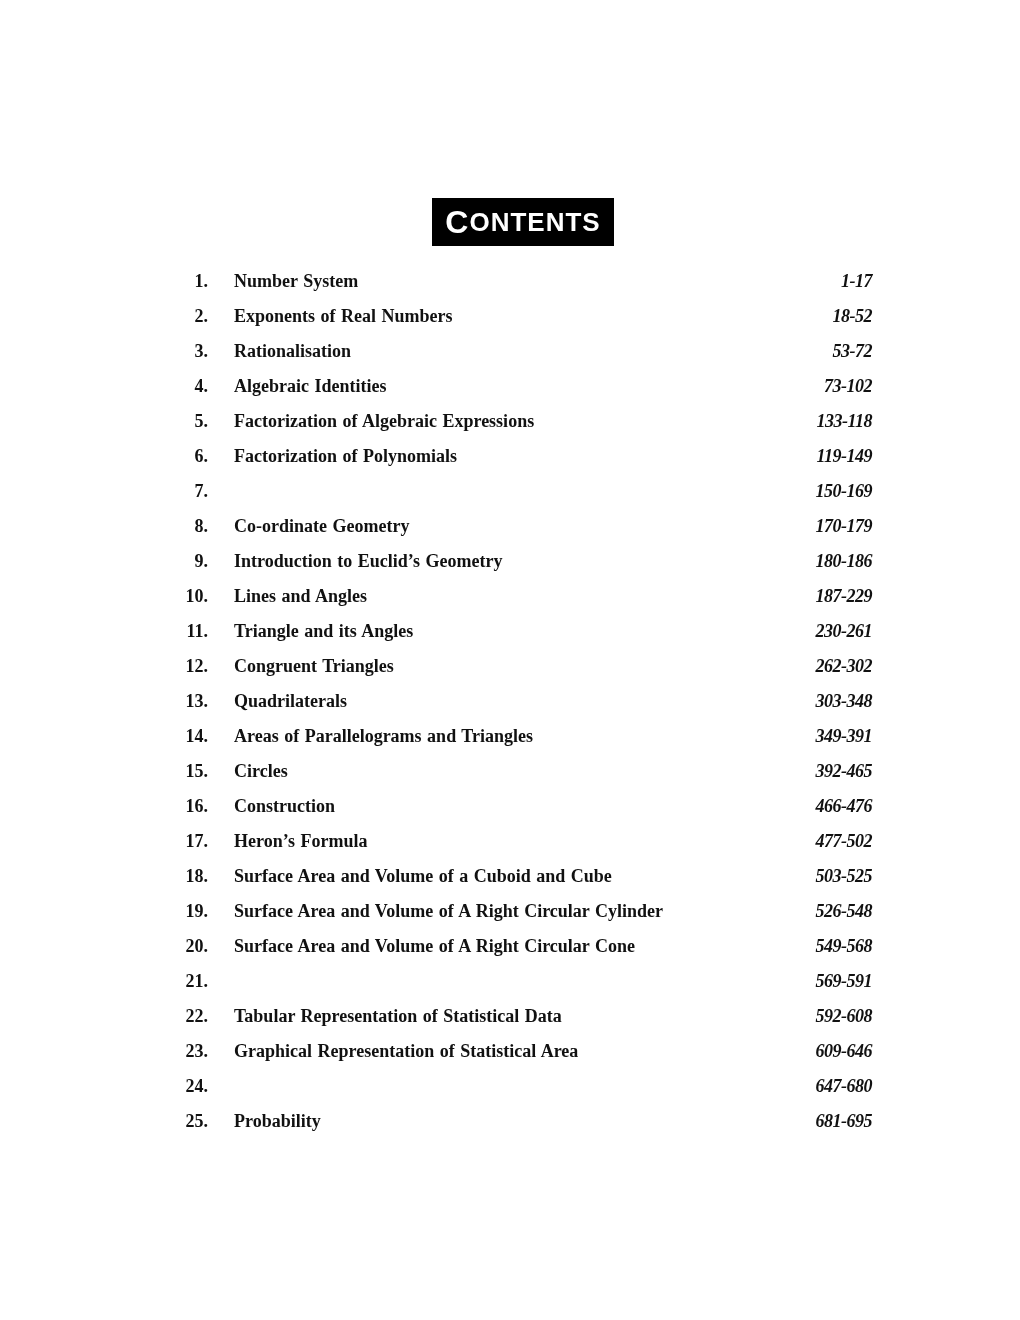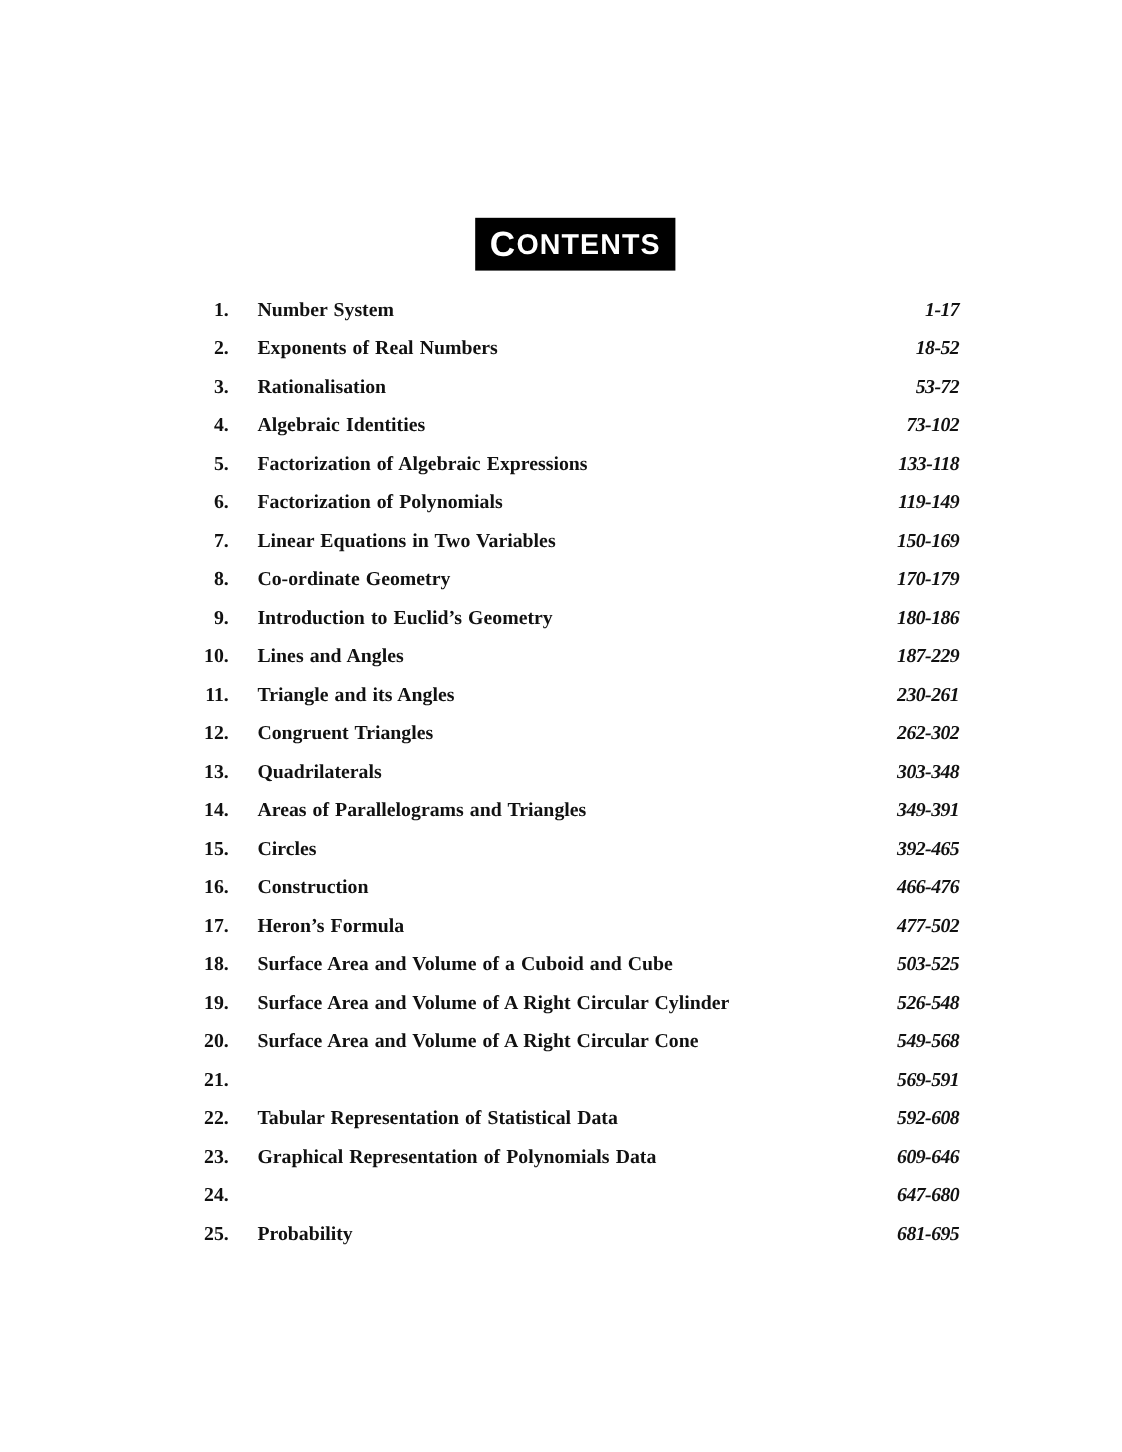--- a/index.html
+++ b/index.html
@@ -99,21 +99,20 @@
       <span class="chapter">Factorization of Algebraic Expressions</span>
       <span class="pages">133-118</span>
     </div>
   <div class="toc-row">
       <span class="num">6.</span>
       <span class="chapter">Factorization of Polynomials</span>
       <span class="pages">119-149</span>
     </div>
   <div class="toc-row">
       <span class="num">7.</span>
-      <span class="chapter">Linear Equations in Two Variables</span>
       <span class="pages">150-169</span>
     </div>
   <div class="toc-row">
       <span class="num">8.</span>
       <span class="chapter">Co-ordinate Geometry</span>
       <span class="pages">170-179</span>
     </div>
   <div class="toc-row">
       <span class="num">9.</span>
       <span class="chapter">Introduction to Euclid’s Geometry</span>
@@ -178,21 +177,21 @@
       <span class="num">21.</span>
       <span class="pages">569-591</span>
     </div>
   <div class="toc-row">
       <span class="num">22.</span>
       <span class="chapter">Tabular Representation of Statistical Data</span>
       <span class="pages">592-608</span>
     </div>
   <div class="toc-row">
       <span class="num">23.</span>
-      <span class="chapter">Graphical Representation of Polynomials Data</span>
+      <span class="chapter">Graphical Representation of Statistical Area</span>
       <span class="pages">609-646</span>
     </div>
   <div class="toc-row">
       <span class="num">24.</span>
       <span class="pages">647-680</span>
     </div>
   <div class="toc-row">
       <span class="num">25.</span>
       <span class="chapter">Probability</span>
       <span class="pages">681-695</span>

